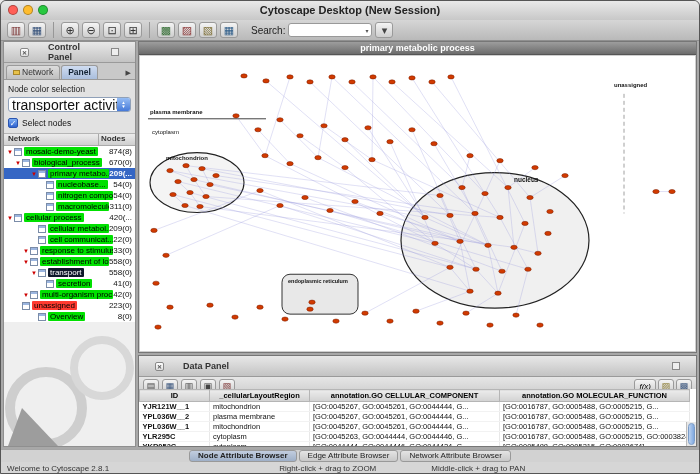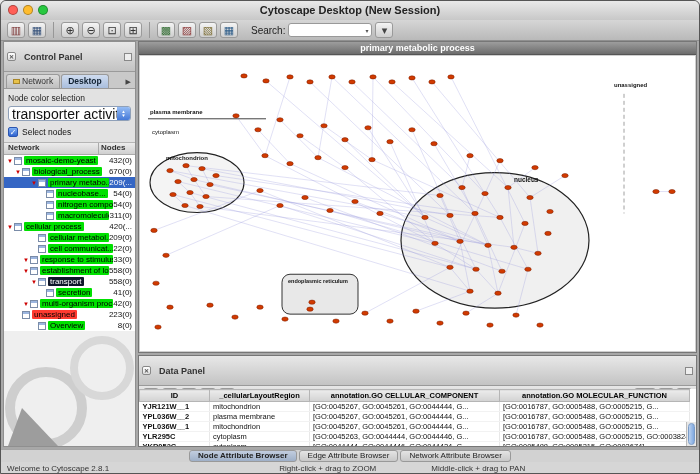--- a/index.html
+++ b/index.html
@@ -26,23 +26,23 @@
   .tb-sep { width:1px; height:16px; background:#979797; margin:0 4px; }
   .tb-search-label { font-size:10px; color:#222; margin-left:10px; }
   .combo { display:flex; align-items:center; background:#fff; border:1px solid #999;
            border-radius:3px; height:14px; width:84px; padding:0 3px; }
   .combo input { border:none; outline:none; flex:1; width:58px; font-size:9px; background:transparent;
                  font-family:"Liberation Sans", sans-serif; }
   .combo .arrow { font-size:6px; color:#555; }
   
   .control-panel { position:absolute; left:2px; top:40px; width:133px; bottom:26px;
                    background:#efefef; border:1px solid #8f8f8f; overflow:hidden; }
-  .panel-header { height:30px; background:linear-gradient(#e8e8e8,#c3c3c3); border-bottom:1px solid #9a9a9a;
+  .panel-header { height:21px; background:linear-gradient(#e8e8e8,#c3c3c3); border-bottom:1px solid #9a9a9a;
                   font-size:9px; font-weight:bold; color:#333; display:flex; align-items:center;
-                  padding:0 3px; gap:8px; }
+                  padding:0 16px; gap:19px; }
   .close-box { width:9px; height:9px; border:1px solid #888; background:linear-gradient(#fff,#ddd);
                font-size:6px; line-height:8px; text-align:center; color:#555; border-radius:2px; flex:none; }
   .float-box { width:8px; height:8px; border:1px solid #888; background:#eee; margin-left:auto; flex:none; }
   .cp-tabs { display:flex; align-items:flex-end; height:17px; background:#c9c9c9;
              border-bottom:1px solid #9a9a9a; padding:2px 2px 0; }
   .cp-tabs-list { display:flex; gap:1px; align-items:flex-end; }
   .cp-tab { font-size:8.5px; padding:1px 6px 2px; border:1px solid #9a9a9a; border-bottom:none;
             background:linear-gradient(#dcdcdc,#bfbfbf); border-radius:3px 3px 0 0; color:#333;
             display:flex; align-items:center; gap:2px; }
   .cp-tab.active { background:linear-gradient(#cfdcf0,#a9bedd); font-weight:bold; color:#123; }
@@ -69,21 +69,21 @@
   .tree-row.selected { background:#3566c4; }
   .expander { color:#cc0000; font-size:6px; width:8px; text-align:center; flex:none; }
   .leaf-icon { width:8px; height:8px; background:#fff; border:1px solid #7a8ca8; margin-right:2px;
                flex:none; position:relative; }
   .leaf-icon::before { content:""; position:absolute; top:0; left:0; right:0; height:2px; background:#9cb6e0; }
   .chip { padding:0 2px; border-radius:1px; color:#000; overflow:hidden; min-width:0; flex:0 1 auto; }
   .chip.green { background:#00e000; }
   .chip.red { background:#ff3b30; }
   .chip.blue { background:#0f172a; color:#fff; }
   .count { margin-left:auto; padding-right:3px; color:#111; flex:none; }
-  .tree-row.selected .count { color:#fff; }
+  .tree-row.selected .count { color:#fff;font-weight:bold; }
   .watermark { position:absolute; bottom:0; left:0; opacity:.85; }
   
   .network-view { position:absolute; left:137px; top:40px; right:2px; height:312px;
                   border:1px solid #777; background:#cfcfcf; }
   .nv-titlebar { height:13px; background:linear-gradient(#9d9d9d,#6c6c6c); color:#fff; font-size:9px;
                  font-weight:bold; text-align:center; line-height:13px; border-bottom:1px solid #555; }
   .nv-canvas { position:absolute; top:14px; left:1px; right:1px; bottom:1px; background:#fff; }
   .nv-canvas svg { width:100%; height:100%; display:block; }
   
   .data-panel { position:absolute; left:137px; top:354px; right:2px; bottom:26px;
@@ -161,21 +161,21 @@
       <span>Control Panel</span>
       <span class="float-box"></span>
     </div>
     <div class="cp-tabs">
       <span class="cp-tabs-list" id="cp-tabs-list">
           <span class="cp-tab">
             <span class="tab-ico"></span>
             <span>Network</span>
           </span>
           <span class="cp-tab active">
-            <span>Desktop</span>
+            <span>Panel</span>
           </span>
         </span>
       <span class="tab-arrow">▶</span>
     </div>
     <div class="cp-section">
       <div class="cp-label">Node color selection</div>
       <div class="dropdown">
         <span class="dd-value">transporter activity</span>
         <span class="dd-cap">
             <span>▲</span>
@@ -189,21 +189,21 @@
     </div>
     <div class="tree-header">
       <span class="th-net">Network</span>
       <span class="th-nodes">Nodes</span>
     </div>
     <div class="tree" id="tree">
         <div class="tree-row" style="padding-left: 2px;">
           <span class="expander">▼</span>
           <span class="leaf-icon"></span>
           <span class="chip green">mosaic-demo-yeast</span>
-          <span class="count">432(0)</span>
+          <span class="count">874(8)</span>
         </div>
         <div class="tree-row" style="padding-left: 10px;">
           <span class="expander">▼</span>
           <span class="leaf-icon"></span>
           <span class="chip green">biological_process</span>
           <span class="count">670(0)</span>
         </div>
         <div class="tree-row selected" style="padding-left: 26px;">
           <span class="expander">▼</span>
           <span class="leaf-icon"></span>

